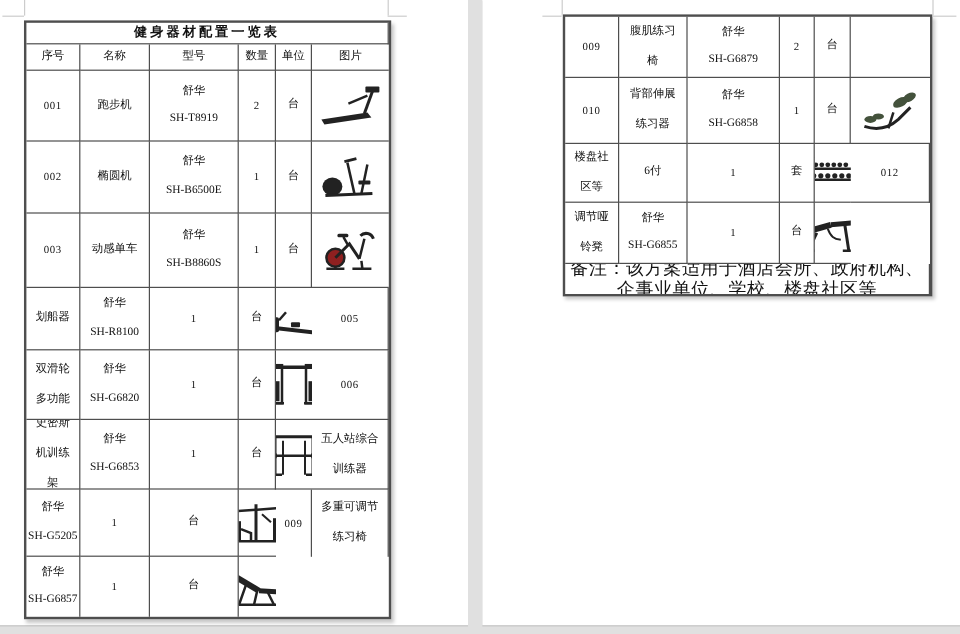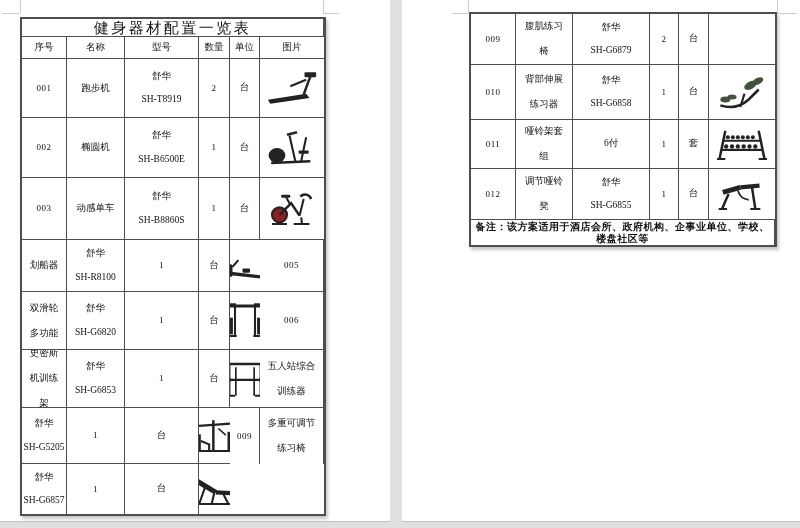--- a/index.html
+++ b/index.html
@@ -36,30 +36,30 @@
   }
   .cell{
     border-right:1px solid #4e4e4e;border-bottom:1px solid #4e4e4e;
     display:flex;flex-direction:column;align-items:center;justify-content:center;
     text-align:center;font-size:9.5px;line-height:1.2;box-sizing:border-box;
     overflow:hidden;
   }
   .lc{border-right:none;}
   .lr{border-bottom:none;}
   .title-cell{
-    grid-column:1/-1;font-weight:normal;font-size:15px;letter-spacing:2.5px;
+    grid-column:1/-1;font-weight:bold;font-size:11px;letter-spacing:2.5px;
   }
   .hdr{font-weight:normal;}
   .c-name{padding:0 5px;line-height:2.6;}
   .c-model{gap:14px;line-height:1;}
   .c-model .brand:empty{display:none;}
   .c-no,.c-qty{font-size:9px;letter-spacing:0.5px;}
   .c-img svg{width:56px;height:40px;display:block;}
   .note-cell{
-    grid-column:1/-1;font-weight:bold;font-size:10px;letter-spacing:0.5px;
+    grid-column:1/-1;font-weight:normal;font-size:15px;letter-spacing:0.5px;
   }
 </style>
 </head>
 <body>
 
 <div class="page page-left">
   <div class="tbl tbl-left">
 
     <div class="cell title-cell">健身器材配置一览表</div>
 
@@ -252,22 +252,21 @@
       <svg viewBox="0 0 64 48">
         <path d="M6 40 C18 44 30 42 40 33 L52 21" stroke="#222" stroke-width="3" fill="none"></path>
         <path d="M30 42 L35 26" stroke="#222" stroke-width="2.5" fill="none"></path>
         <ellipse cx="42" cy="16" rx="8" ry="4.5" fill="#44523c" transform="rotate(-28 42 16)"></ellipse>
         <ellipse cx="51" cy="11" rx="7" ry="4" fill="#44523c" transform="rotate(-28 51 11)"></ellipse>
         <ellipse cx="12" cy="33" rx="6" ry="3.5" fill="#44523c"></ellipse>
         <ellipse cx="20" cy="30" rx="5.5" ry="3" fill="#44523c"></ellipse>
       </svg>
     </div>
 
-    <div class="cell c-no">011</div>
-    <div class="cell c-name">哑铃架套组</div>
+    <div class="cell c-name">楼盘社区等</div>
     <div class="cell c-model">
 
       <span class="code">6付</span>
     </div>
     <div class="cell c-qty">1</div>
     <div class="cell">套</div>
     <div class="cell c-img lc">
       <svg viewBox="0 0 64 48">
         <path d="M12 8 L5 42 M52 8 L59 42" stroke="#222" stroke-width="3" fill="none"></path>
         <path d="M9 20 L55 20 M7 31 L57 31" stroke="#222" stroke-width="2.5" fill="none"></path>

